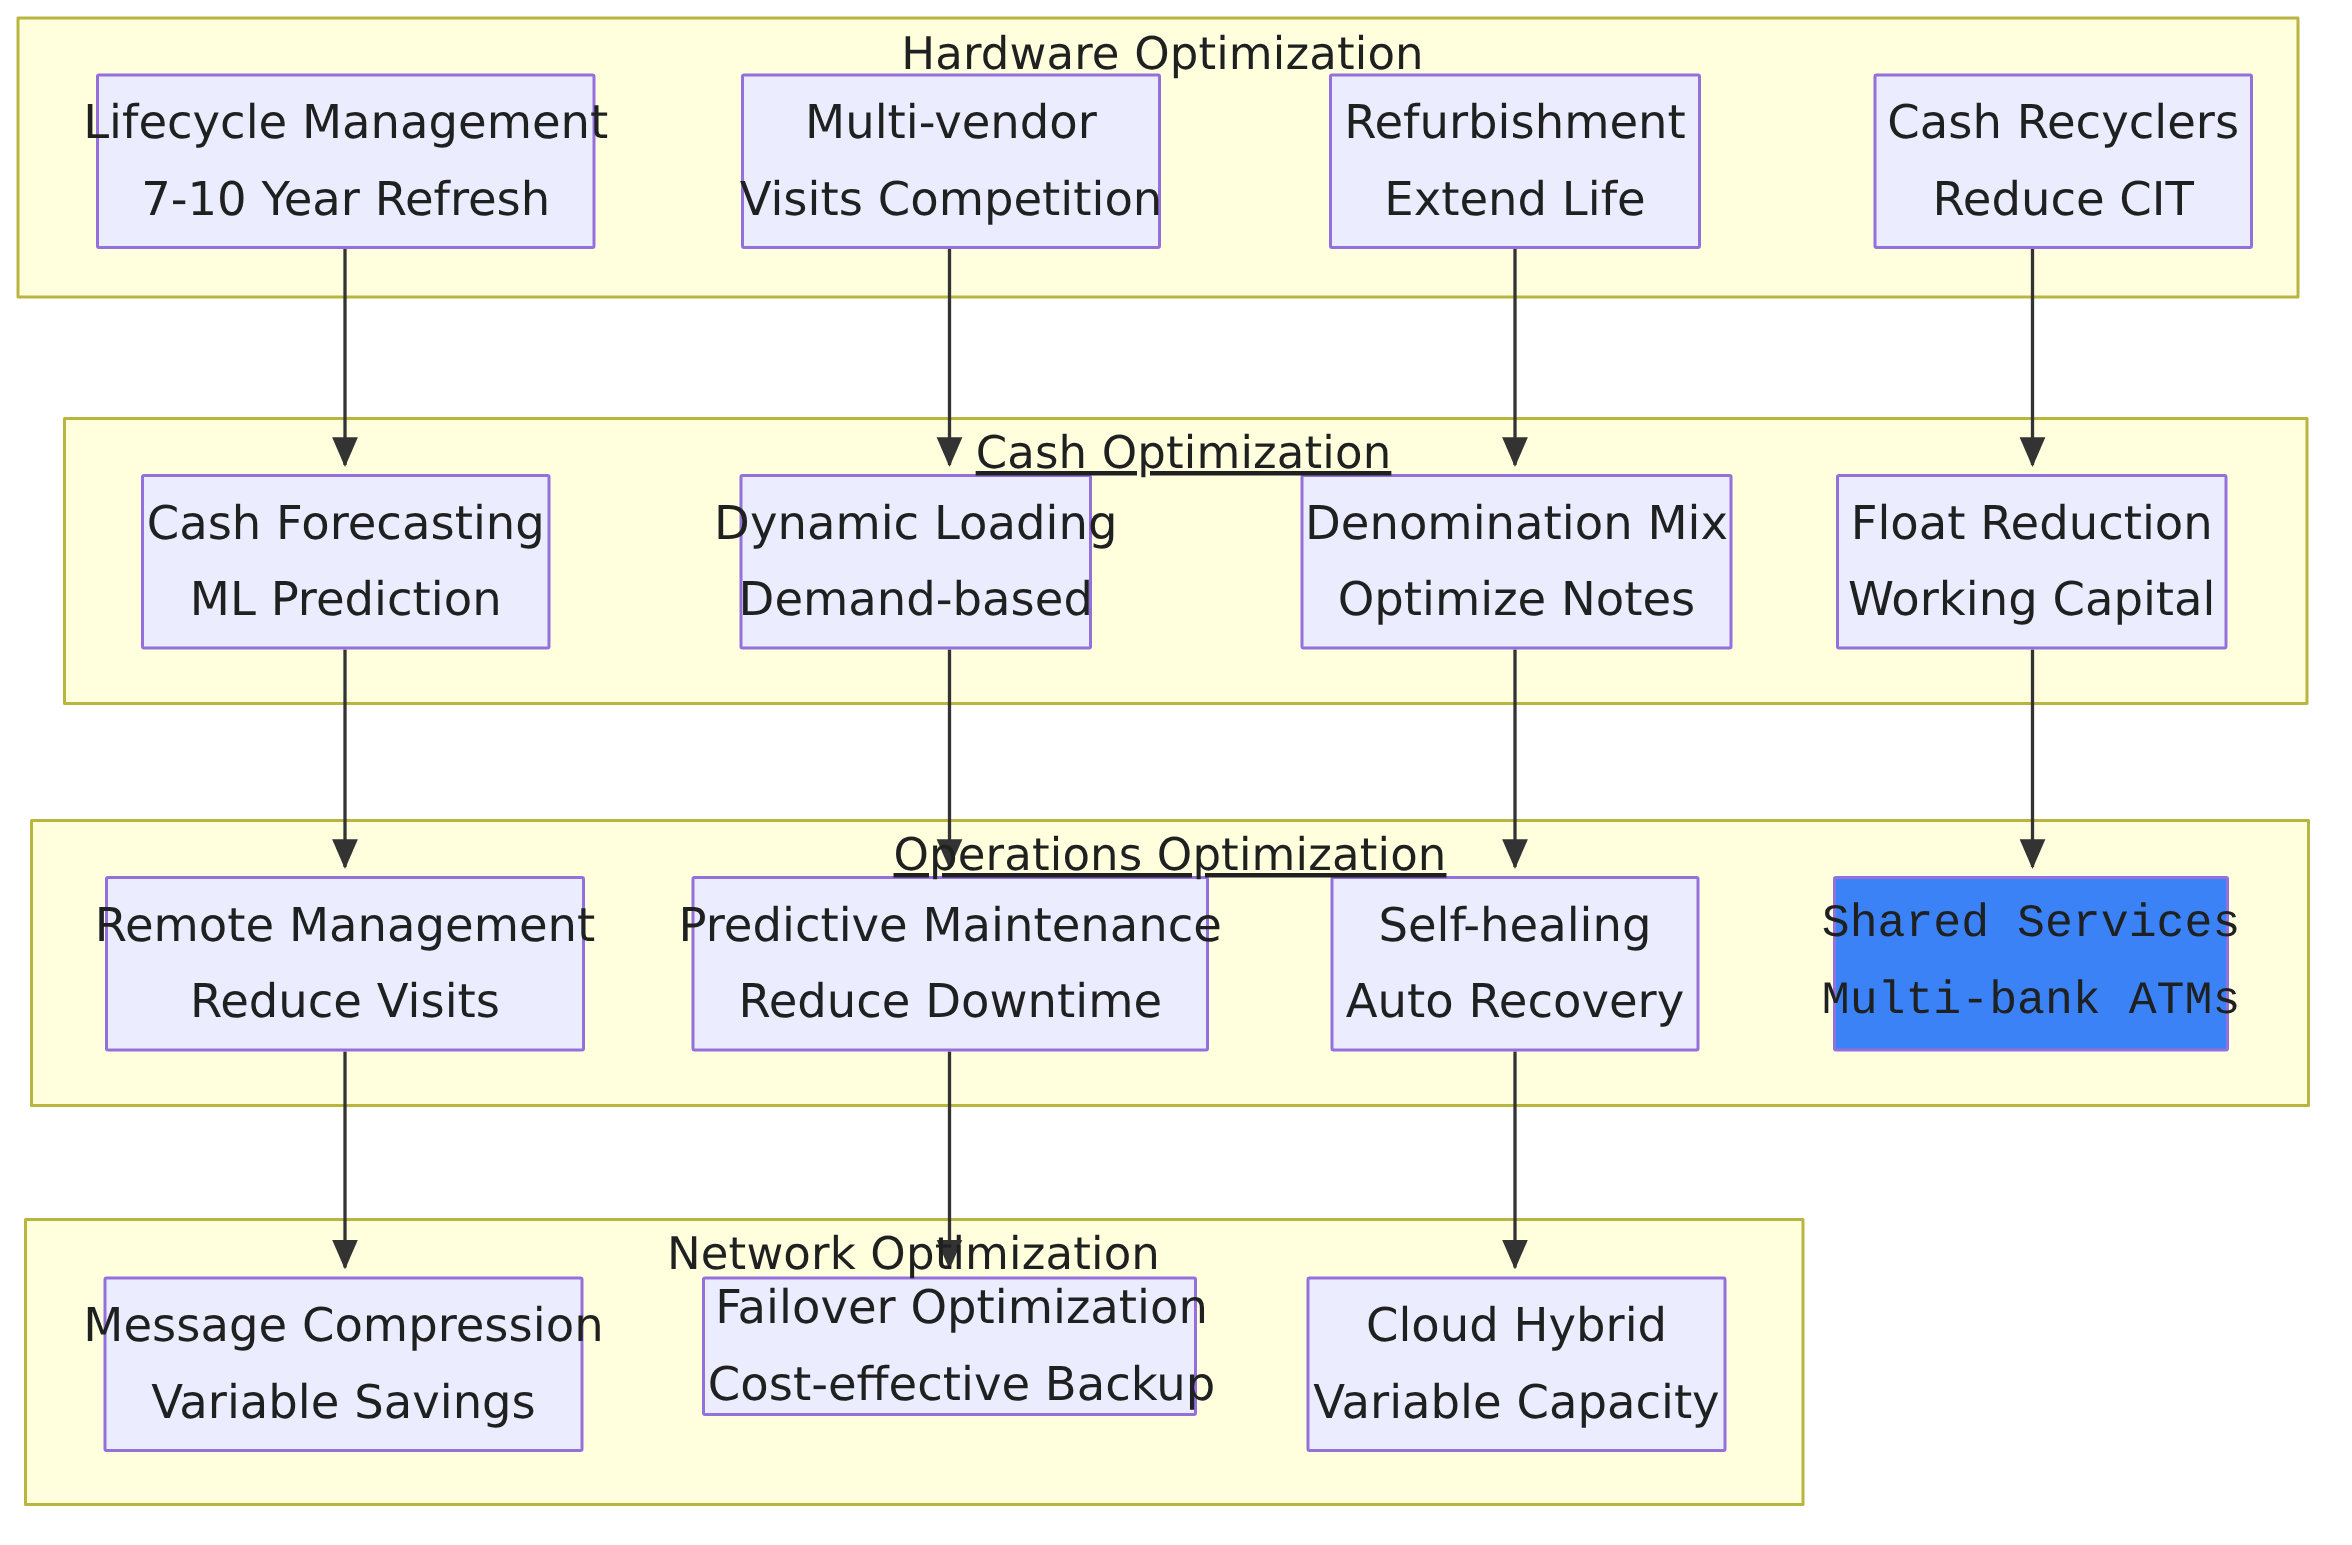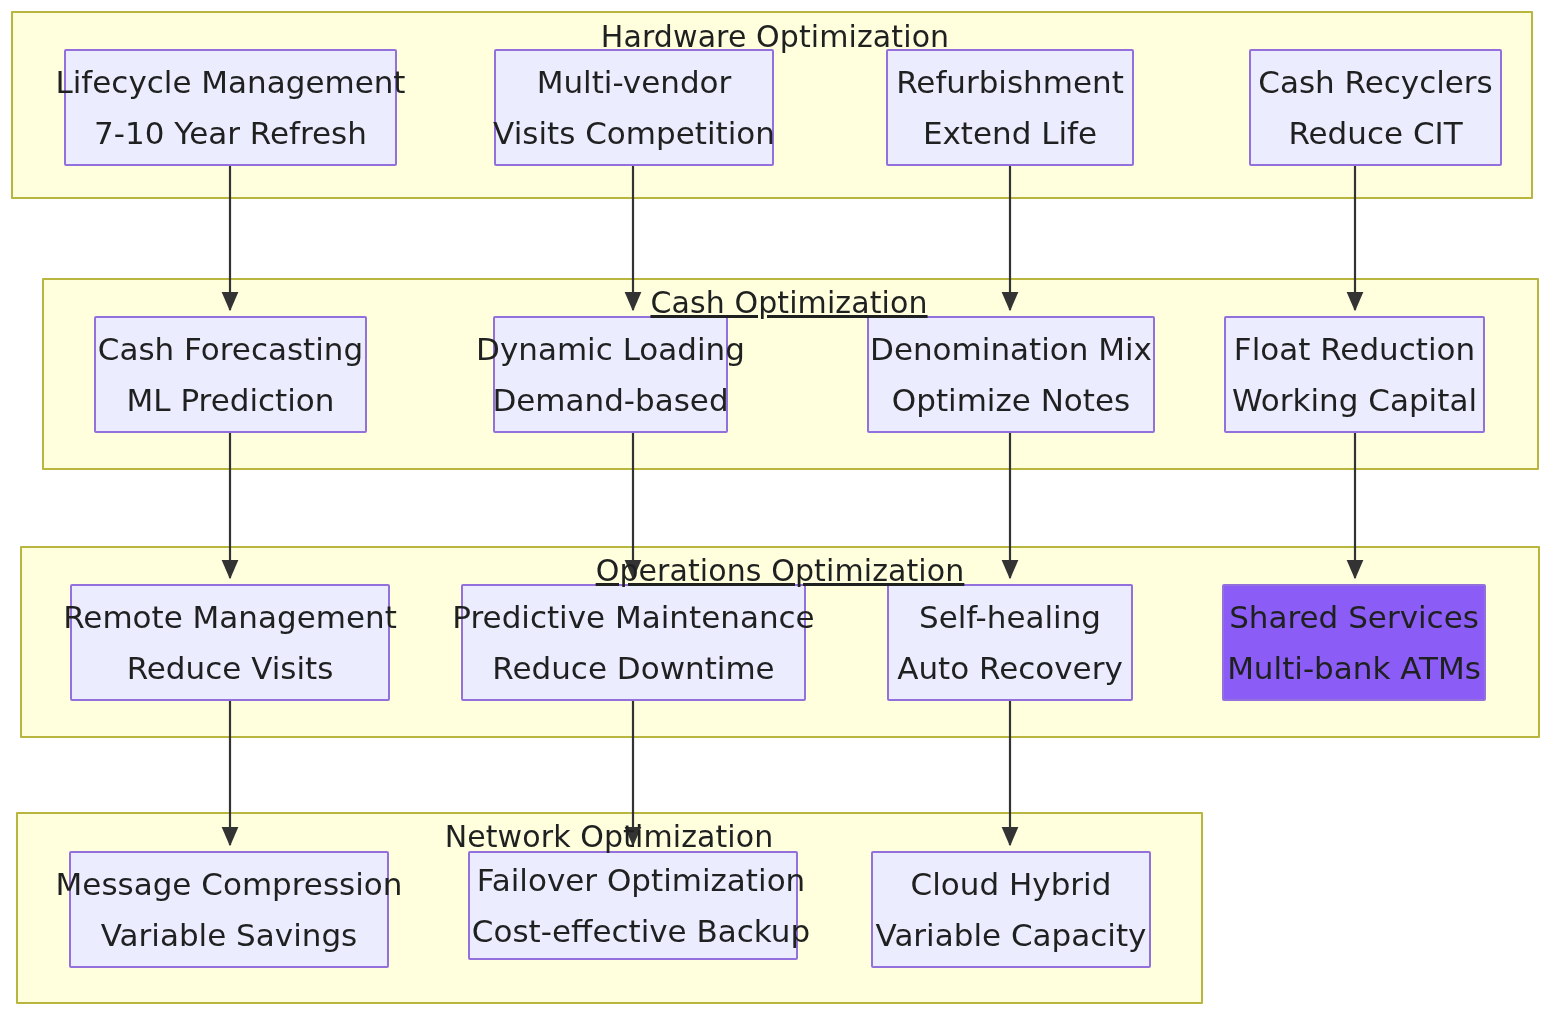--- a/index.html
+++ b/index.html
@@ -134,29 +134,29 @@
         <span class="l2">Reduce Visits</span>
       </div>
       <div class="node" style="left: 461px; top: 584px; width: 345px; height: 117px; background: rgb(236, 236, 255); border-color: rgb(147, 112, 219); color: rgb(31, 32, 32);">
         <span class="l1">Predictive Maintenance</span>
         <span class="l2">Reduce Downtime</span>
       </div>
       <div class="node" style="left: 887px; top: 584px; width: 246px; height: 117px; background: rgb(236, 236, 255); border-color: rgb(147, 112, 219); color: rgb(31, 32, 32);">
         <span class="l1">Self-healing</span>
         <span class="l2">Auto Recovery</span>
       </div>
-      <div class="node" style="left: 1222px; top: 584px; width: 264px; height: 117px; background: #8b5cf6; border-color: rgb(147, 112, 219); color: rgb(31, 32, 32);">
+      <div class="node" style="left: 1222px; top: 584px; width: 264px; height: 117px; background: #3b82f6; border-color: rgb(147, 112, 219); color: rgb(31, 32, 32); font-family: Liberation Mono, monospace;">
         <span class="l1">Shared Services</span>
         <span class="l2">Multi-bank ATMs</span>
       </div>
       <div class="node" style="left: 69px; top: 851px; width: 320px; height: 117px; background: rgb(236, 236, 255); border-color: rgb(147, 112, 219); color: rgb(31, 32, 32);">
         <span class="l1">Message Compression</span>
         <span class="l2">Variable Savings</span>
       </div>
-      <div class="node" style="left: 468px; top: 851px; width: 330px; height: 109px; background: rgb(236, 236, 255); border-color: rgb(147, 112, 219); color: rgb(31, 32, 32); padding-left: 16px;">
+      <div class="node" style="left: 468px; top: 851px; width: 330px; height: 93px; background: rgb(236, 236, 255); border-color: rgb(147, 112, 219); color: rgb(31, 32, 32); padding-left: 16px;">
         <span class="l1">Failover Optimization</span>
         <span class="l2">Cost-effective Backup</span>
       </div>
       <div class="node" style="left: 871px; top: 851px; width: 280px; height: 117px; background: rgb(236, 236, 255); border-color: rgb(147, 112, 219); color: rgb(31, 32, 32);">
         <span class="l1">Cloud Hybrid</span>
         <span class="l2">Variable Capacity</span>
       </div>
     </div>
   <div id="titles-layer">
       <div class="subgraph-title" style="left: 775px; top: 19px; color: rgb(31, 32, 32);">Hardware Optimization</div>

